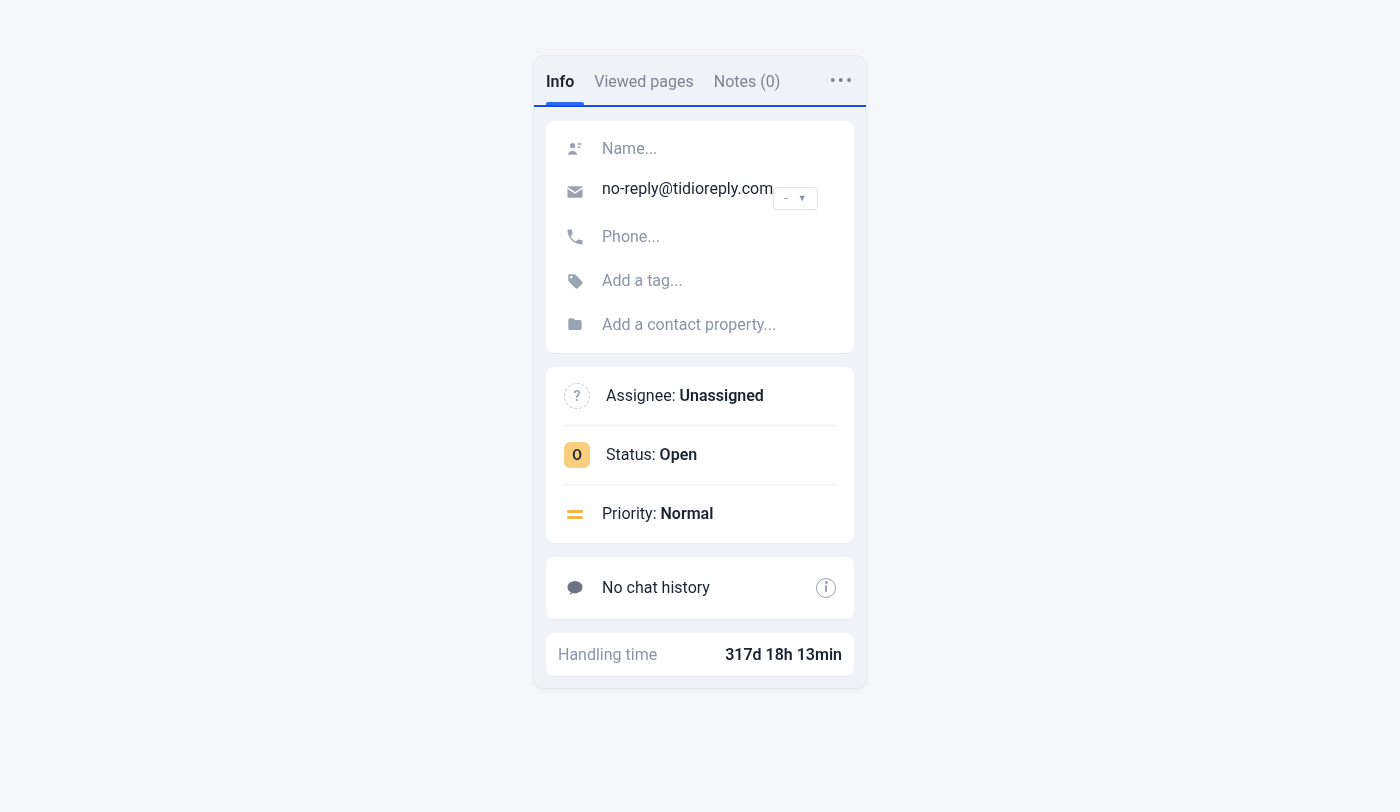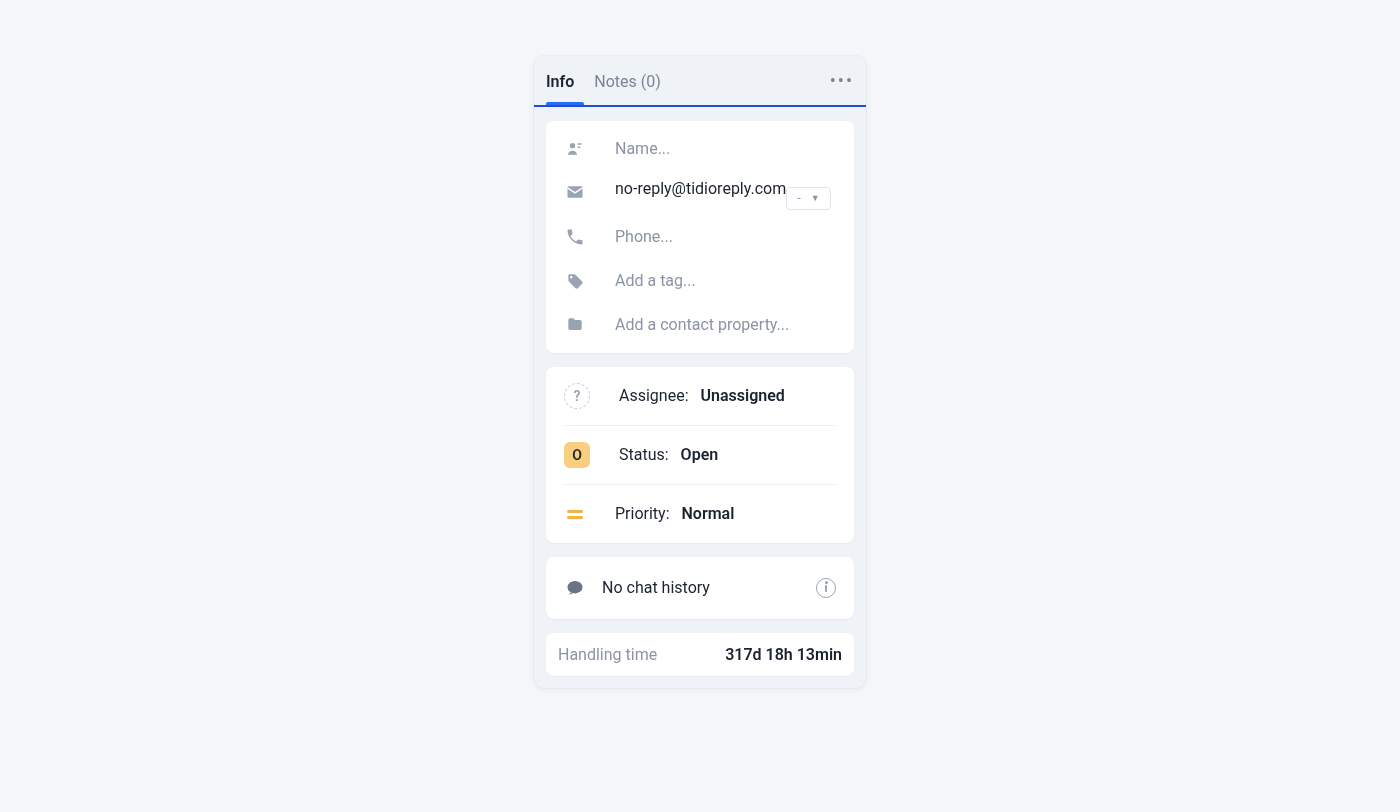--- a/index.html
+++ b/index.html
@@ -61,41 +61,41 @@
   .card {
     background: #ffffff;
     border-radius: 8px;
     box-shadow: 0 1px 1px rgba(30,40,60,0.04);
     padding: 6px 12px;
   }
   .row {
     display: flex;
     align-items: center;
     min-height: 44px;
-    gap: 29px;
+    gap: 16px;
     padding: 4px 6px;
   }
   .divider { height:1px; background:#edf0f4; margin:0 6px; }
   .icon {
     width: 22px;
     height: 22px;
     display: flex;
     align-items: center;
     justify-content: center;
     flex-shrink: 0;
     color: #9aa3b2;
   }
   .icon svg { width: 20px; height: 20px; }
   .text {
     font-size: 16px;
     color: #1b2330;
     line-height: 1.3;
   }
   .text.muted { color: #8b94a5; }
-  .strong { font-weight: 600; color:#1b2330;margin-left:8px; }
+  .strong { font-weight: 600; color:#1b2330; }
   .subrow {
     margin-top: 4px;
     margin-left: 38px;
   }
   .dropdown-pill {
     display: inline-flex;
     align-items: center;
     gap: 10px;
     border: 1px solid #dfe4ea;
     border-radius: 4px;
@@ -136,20 +136,21 @@
   .handling-value { color:#1b2330; font-weight:600; font-size:16px;margin-left:22px; }
   .email-block { display:flex; flex-direction:row; }
 </style>
 </head>
 <body>
 
 <div class="panel">
 
   <div class="tabs">
     <div class="tab active">Info</div>
+    <div class="tab">Viewed pages</div>
     <div class="tab">Notes (0)</div>
     <div class="more">•••</div>
   </div>
 
   <div class="cards">
 
     <div class="card">
 
       <div class="row">
         <span class="icon">

